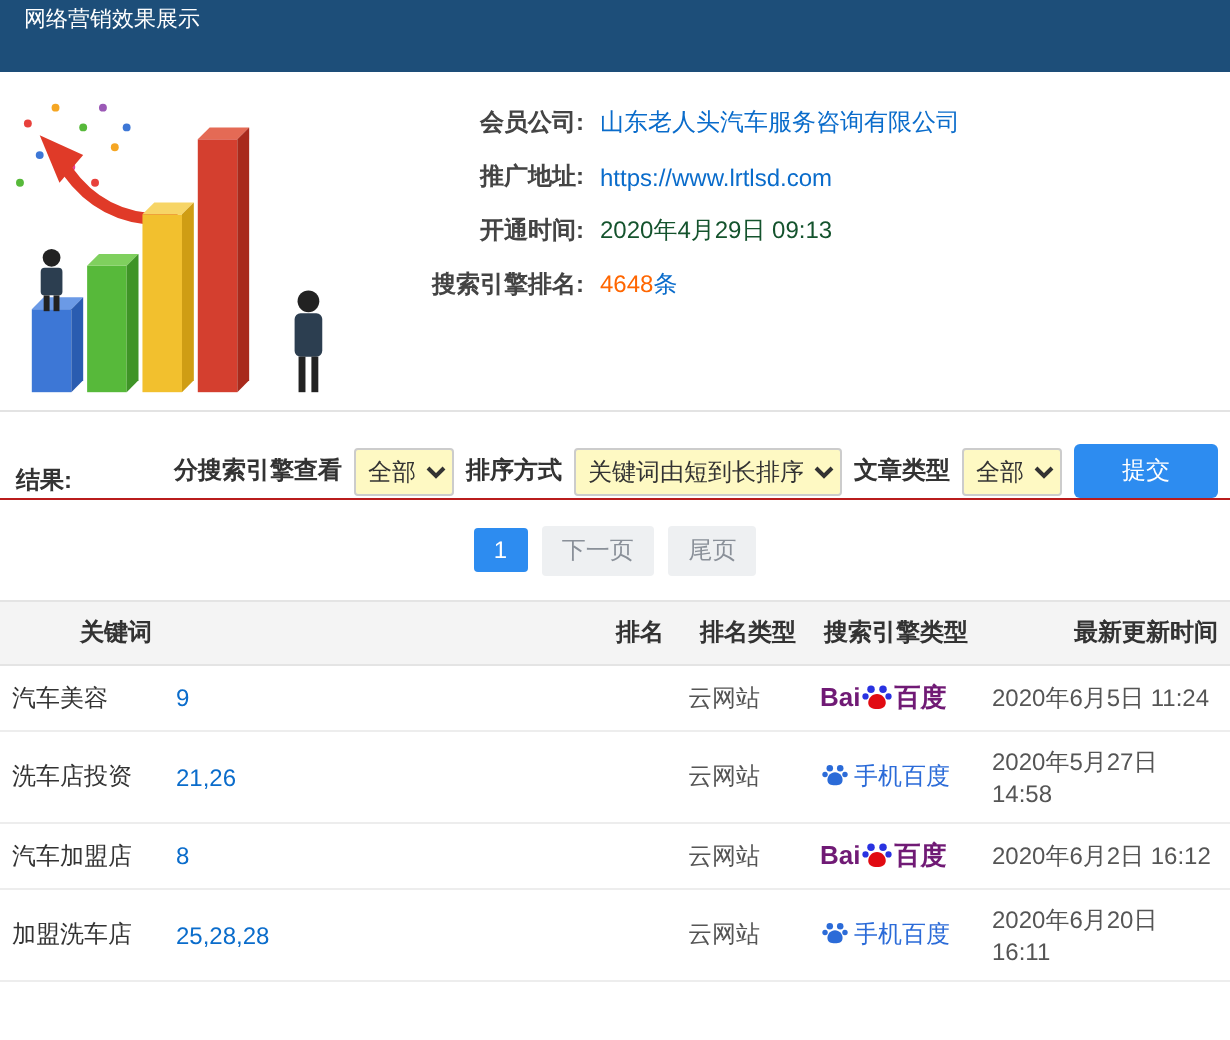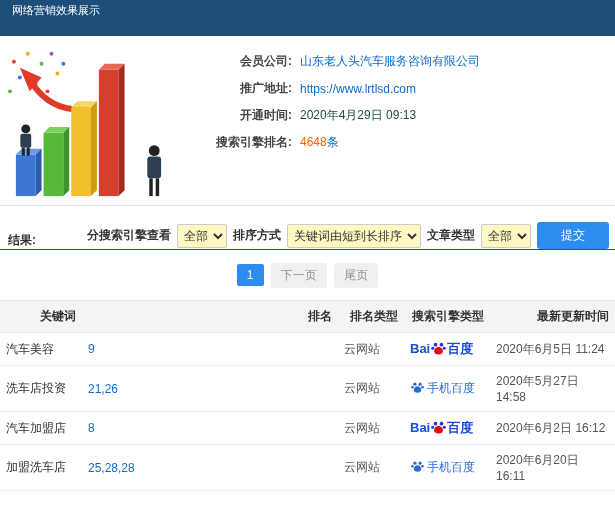--- a/index.html
+++ b/index.html
@@ -91,21 +91,21 @@
   th.col-rank { width: 256px; }
   th.col-rank-type { width: 66px; }
   th.col-engine { width: 86px; }
   .td-keyword { color: #333; margin-left: 24px; }
   .td-rank { color: #0a6ccb; cursor: pointer; }
   .td-type { color: #555; }
   .td-time { color: #555; }
 
   .paw { width: 15px; height: 15px; vertical-align: -3px; margin: 0 1px; }
   .logo-mbaidu .paw { width: 13px; height: 13px; vertical-align: -2px; margin-right: 3px; }
-  .bai, .du { color: #1d4ed8; font-weight: bold; font-size: 13px; }
+  .bai, .du { color: #701a75; font-weight: bold; font-size: 13px; }
   .mdu { color: #2b6bd8; font-size: 12px; }
 </style>
 </head>
 <body>
 
 <div class="topbar">
   <span>网络营销效果展示</span>
 </div>
 
 <div class="info-section">

